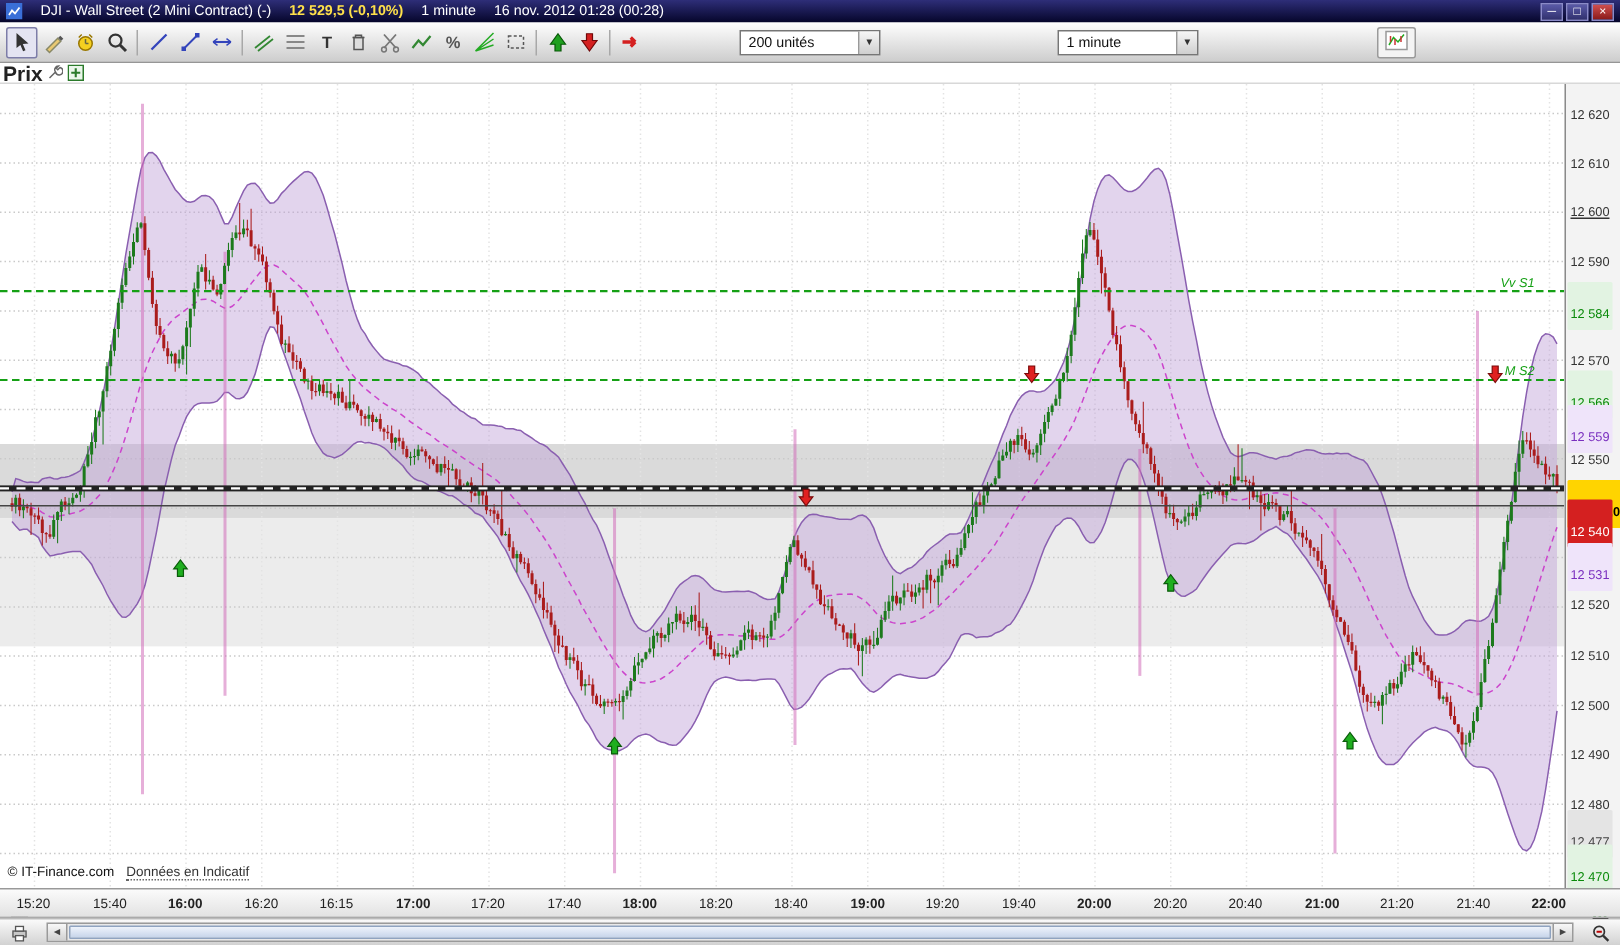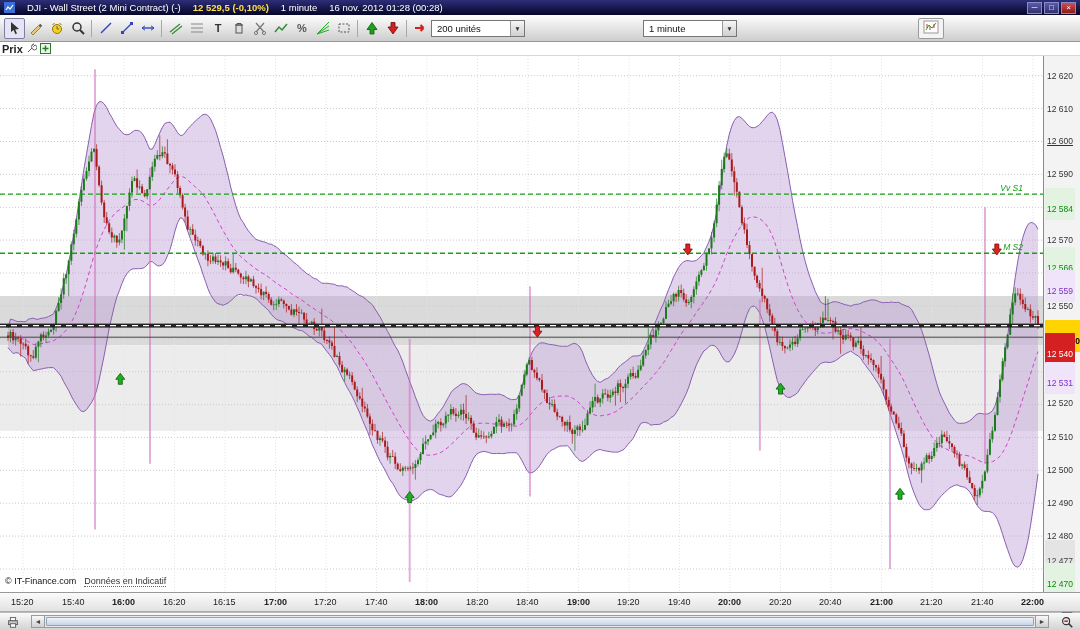--- a/index.html
+++ b/index.html
@@ -16,26 +16,26 @@
   .winbtn.close{background:linear-gradient(#d05050,#8a1a1a)}
 
   
   .toolbar{height:27px;display:flex;align-items:center;background:linear-gradient(#fefefe,#cdcdcd);border-bottom:1px solid #969696;padding:0 4px}
   .tools{display:flex;align-items:center}
   .tool{width:21px;height:21px;display:flex;align-items:center;justify-content:center;border:1px solid transparent;border-radius:2px}
   .tool.active{border:1px solid #7d7da8;background:#e4e4f2}
   .tsep{width:1px;height:17px;background:#a8a8a8;margin:0 3px}
   .select{height:17px;background:#fff;border:1px solid #767676;display:flex;align-items:center;font-size:9.5px;padding-left:5px;width:94px;justify-content:space-between;color:#111}
   .select .dd{width:14px;height:100%;background:linear-gradient(#f6f6f6,#cfcfcf);border-left:1px solid #9a9a9a;font-size:6.5px;display:flex;align-items:center;justify-content:center;color:#333}
-  .sel-units{}
+  .sel-units{margin-left:62px}
   .sel-tf{margin-left:118px}
   .pattern-btn{margin-left:auto;margin-right:132px;width:26px;height:21px;border:1px solid #9a9a9a;border-radius:2px;background:#f4f4f4;display:flex;align-items:center;justify-content:center}
 
   
-  .infobar{height:14px;display:flex;align-items:center;background:#fff;font-size:11px;padding-left:2px;gap:3px;border-bottom:1px solid #d8d8d8;color:#222}
+  .infobar{height:14px;display:flex;align-items:center;background:#fff;font-size:14px;padding-left:2px;gap:3px;border-bottom:1px solid #d8d8d8;color:#222}
   .prix{font-weight:bold}
   .mini-icon{width:11px;height:11px;display:inline-flex}
   .quotebox{border:1px solid #aaa;height:12px;display:flex;align-items:center;gap:4px;padding:0 4px;background:#fff;white-space:nowrap}
   .qv-sell{color:#bb0000}
   .qv-buy{color:#0033bb}
 
   
   .chartarea{height:536px;display:flex;position:relative;background:#fff}
   .plot{position:relative;width:1043px;height:536px;overflow:hidden}
   .plot svg{position:absolute;left:0;top:0}

